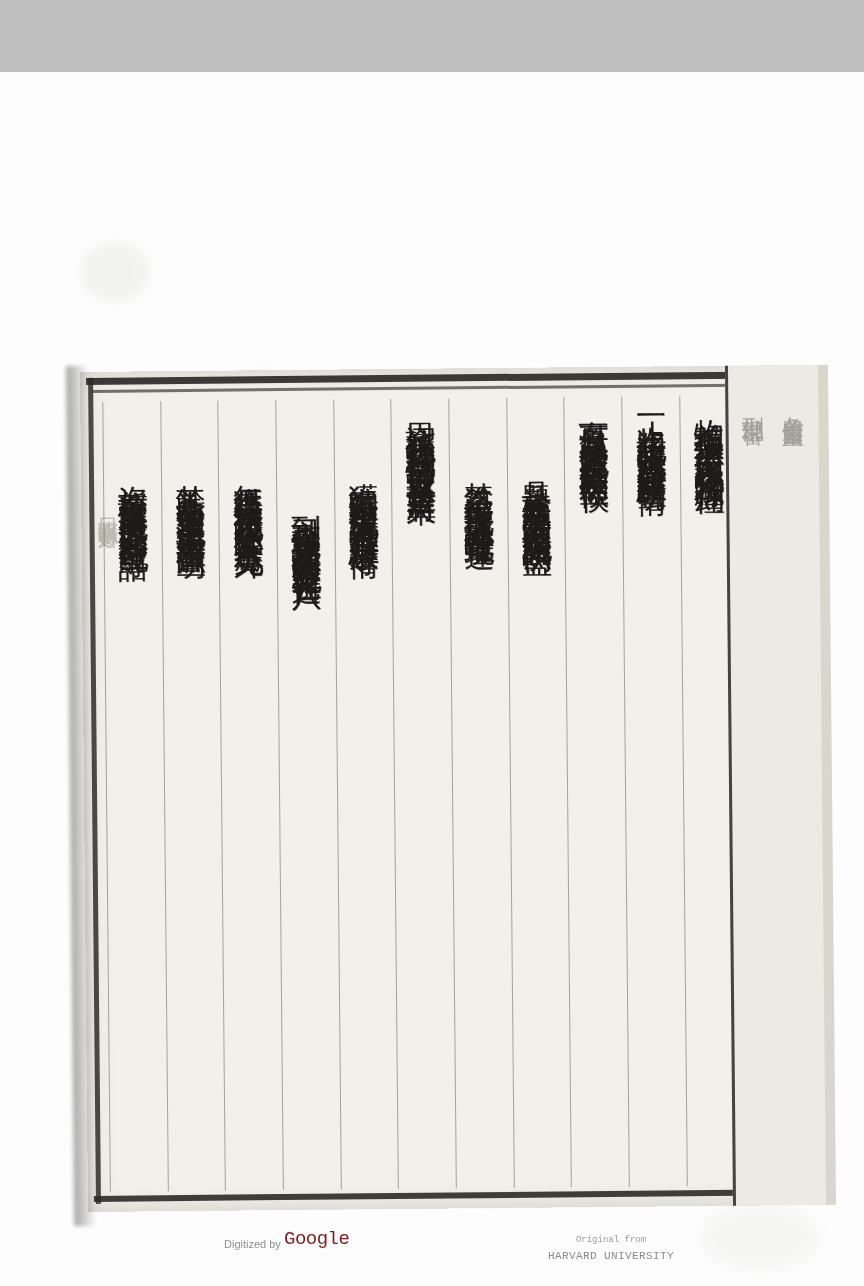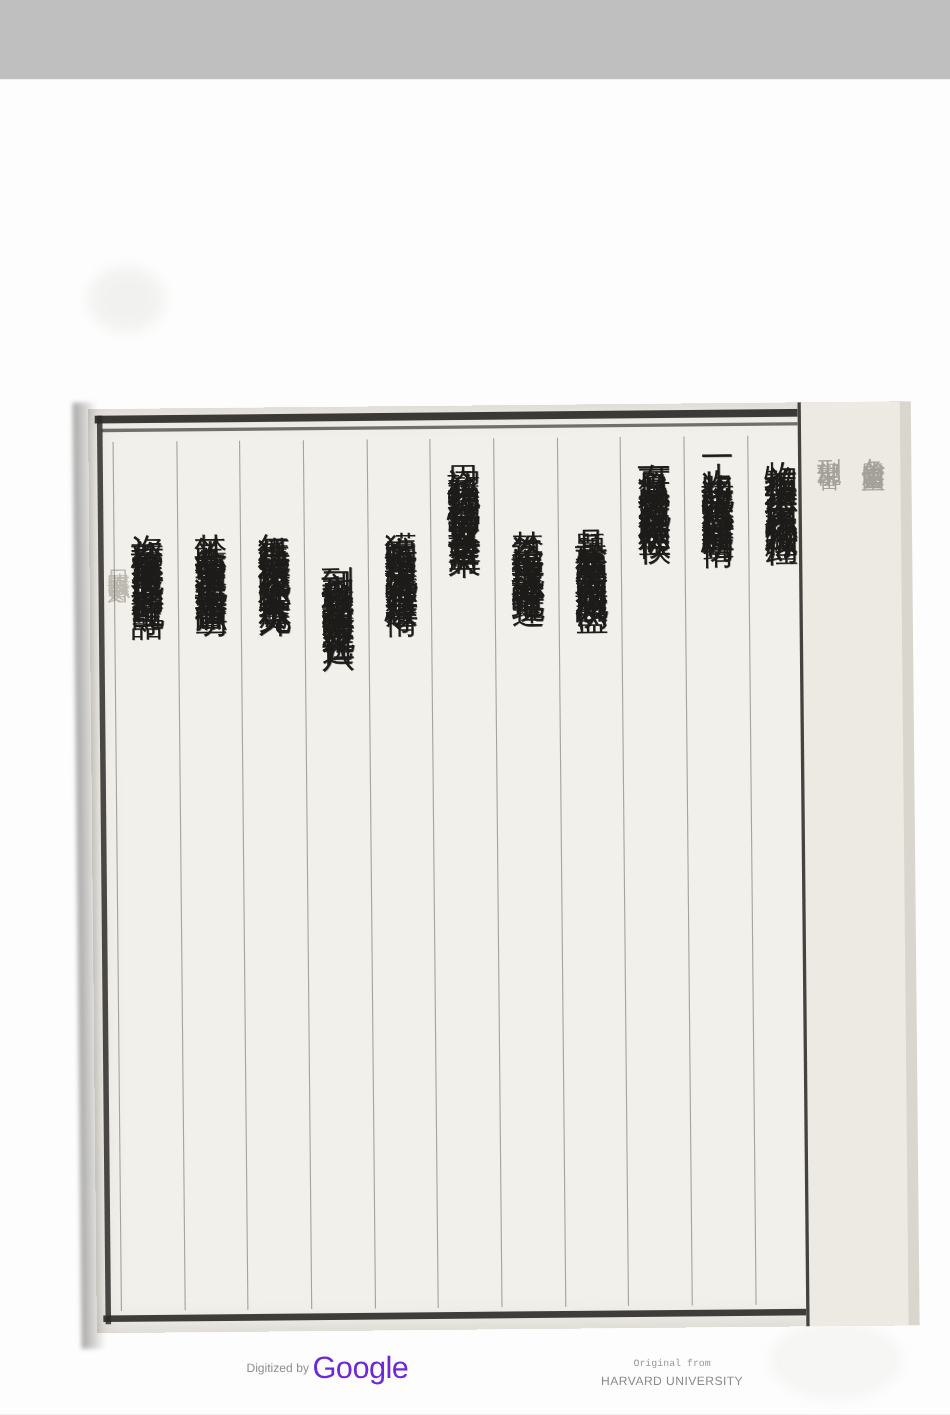--- a/index.html
+++ b/index.html
@@ -209,42 +209,42 @@
     left: 224px;
     top: 6px;
     font-size: 11px;
     color: #8f8f8f;
     font-family: "Liberation Sans", sans-serif;
   }
   .google-word {
     position: absolute;
     left: 284px;
     top: -4px;
-    font-family: Liberation Sans, sans-serif;
-    font-size: 28px;
+    font-family: Liberation Mono, monospace;
+    font-size: 19px;
     letter-spacing: -0.5px;
-    color: #6d28d9;
+    color: #7f1d1d;
   }
   .orig-from {
     position: absolute;
     left: 551px;
     top: 3px;
     font-size: 9px;
     color: #9a9a9a;
     font-family: Liberation Mono, monospace;
     text-align: center;
     width: 120px;
   }
   .orig-inst {
     position: absolute;
     left: 521px;
     top: 18px;
     font-size: 11px;
     color: #8a8a8a;
-    font-family: Liberation Sans, sans-serif;
+    font-family: Liberation Mono, monospace;
     letter-spacing: .4px;
     text-align: center;
     width: 180px;
   }
 </style>
 </head>
 <body>
 
 <div id="page">
 

